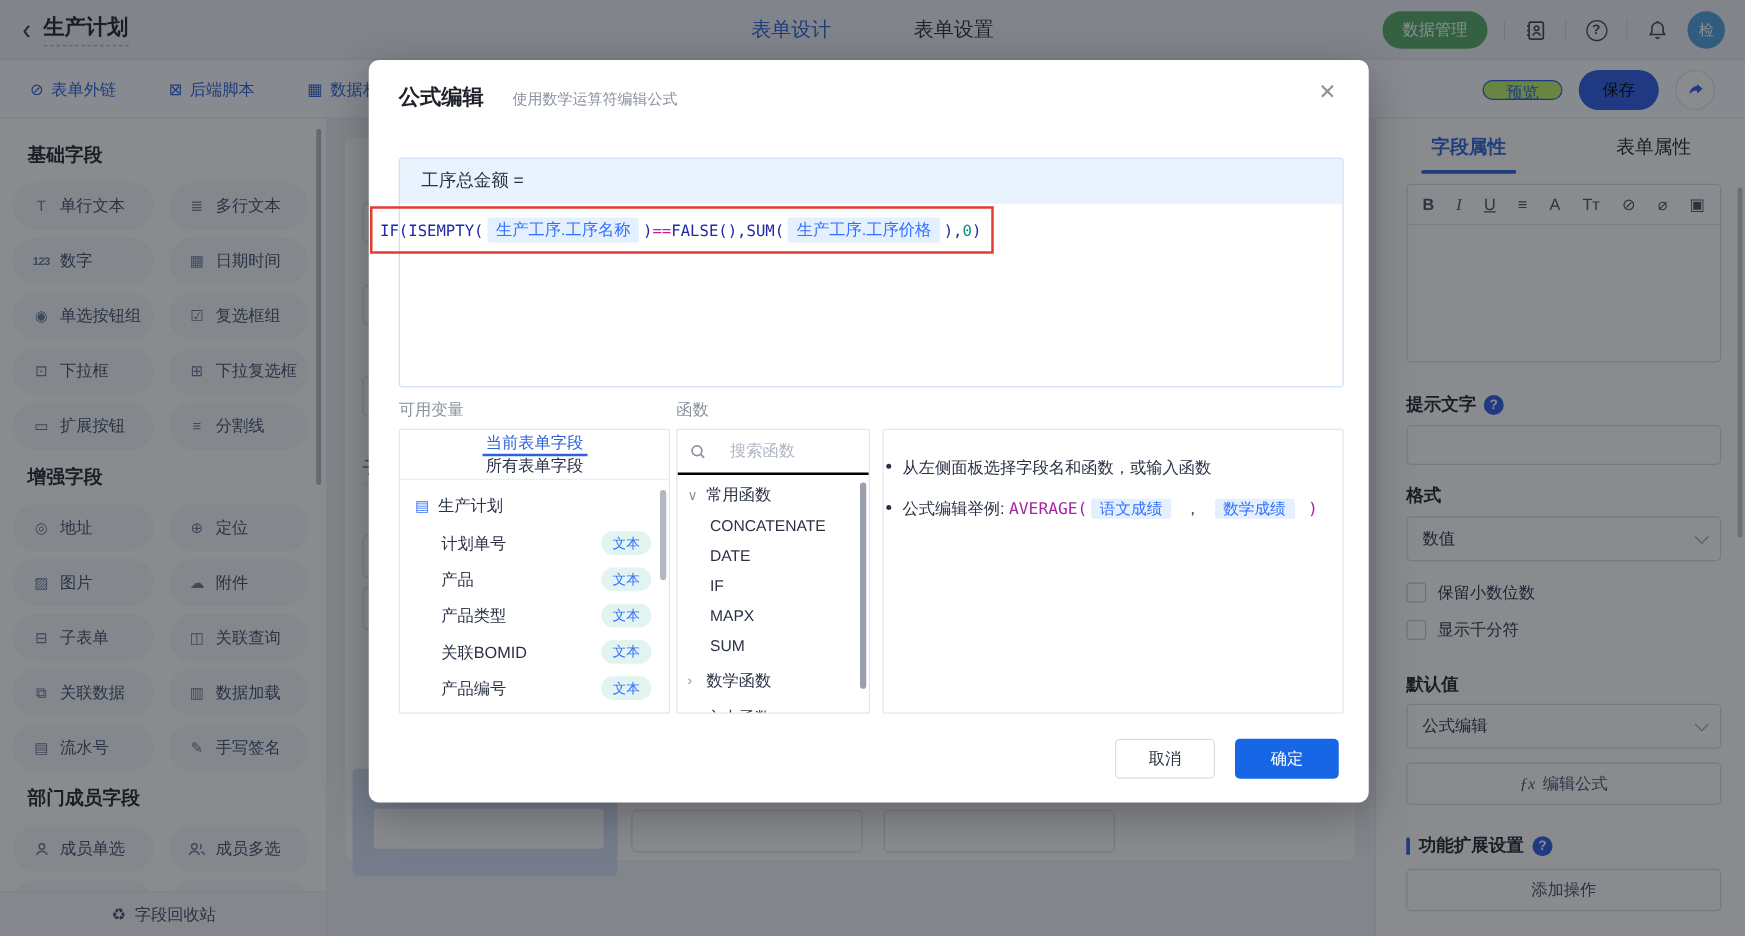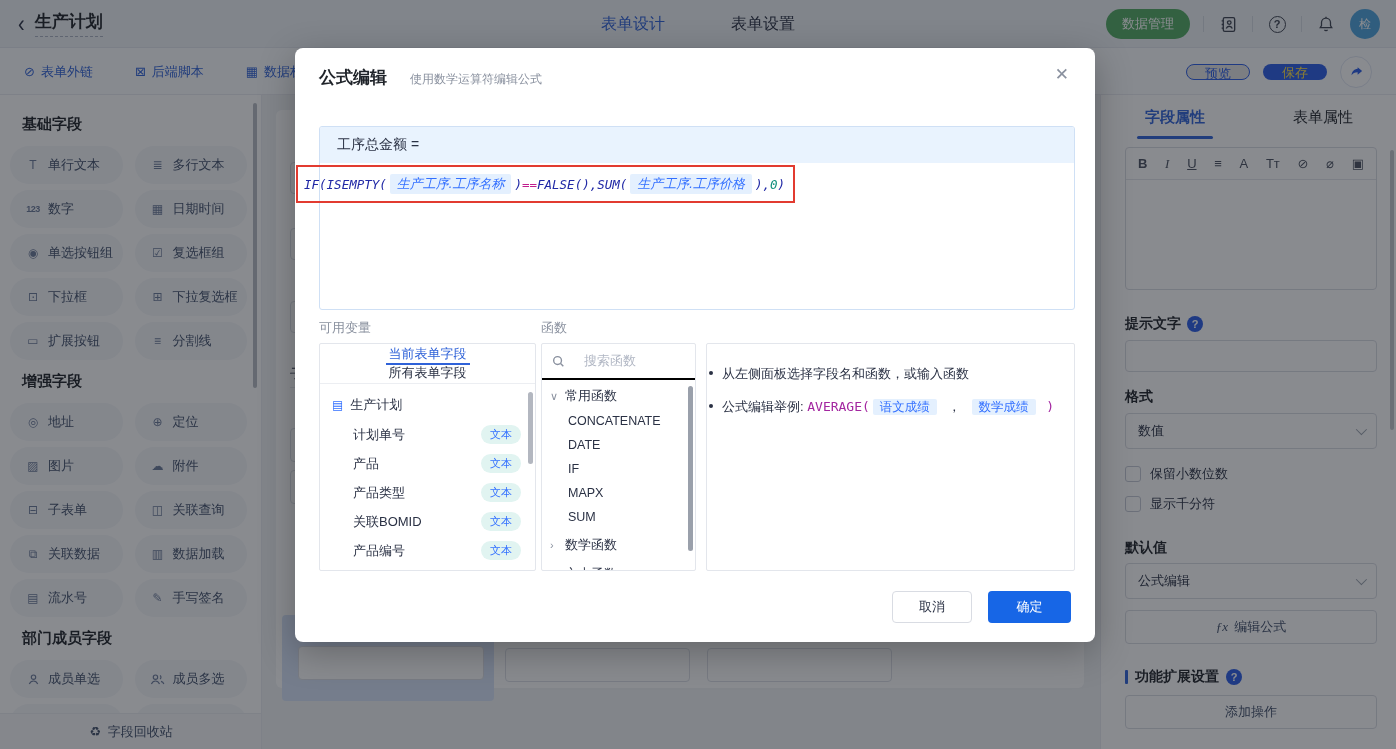--- a/index.html
+++ b/index.html
@@ -21,22 +21,22 @@
   .hicon { width:22px; height:22px; display:flex; align-items:center; justify-content:center; cursor:pointer; color:#3c4250; }
   .help-circ { width:17px; height:17px; border:1.5px solid #3c4250; border-radius:50%; font-size:11px; font-weight:700; display:flex; align-items:center; justify-content:center; color:#3c4250; }
   #avatar { width:30px; height:30px; border-radius:50%; background:#4da3dd; color:#fff; font-size:12px; display:flex; align-items:center; justify-content:center; cursor:pointer; }
 
   
   #subbar { position:absolute; left:0; top:48px; width:1396px; height:47px; background:#fbfcfe; border-bottom:1px solid #e8ebf1; }
   #quick-links { position:absolute; left:24px; top:0; height:47px; display:flex; align-items:center; gap:42px; }
   .qlink { display:flex; align-items:center; gap:6px; color:#2f62d8; cursor:pointer; font-size:13px; }
   .qlink .icn { font-size:13px; }
   .sb-right { position:absolute; right:24px; top:0; height:47px; display:flex; align-items:center; gap:13px; }
-  .btn-outline { height:16px; width:64px; border:1px solid #2a5ce6; background:#e5e5e5; color:#2a5ce6; border-radius:17px; font-size:13px; cursor:pointer;text-decoration:underline; }
-  .btn-primary { height:16px; width:64px; border:none; background:#2a5ce6; color:#fde047; border-radius:17px; font-size:13px; cursor:pointer; }
+  .btn-outline { height:16px; width:64px; border:1px solid #2a5ce6; background:#bef264; color:#2a5ce6; border-radius:17px; font-size:13px; cursor:pointer;text-decoration:underline; }
+  .btn-primary { height:32px; width:64px; border:none; background:#2a5ce6; color:#000000; border-radius:17px; font-size:13px; cursor:pointer; }
   #share-btn { width:32px; height:32px; border-radius:50%; border:1px solid #dfe5f2; background:#fff; display:flex; align-items:center; justify-content:center; cursor:pointer; }
 
   
   #field-panel { position:absolute; left:0; top:95px; width:262px; height:654px; background:#fff; border-right:1px solid #e8eaf0; overflow:hidden; }
   #field-sections { padding:10px 14px 0 10px; }
   .fsec-title { font-size:15px; font-weight:700; margin:10px 0 12px 12px; }
   .fgrid { display:grid; grid-template-columns:1fr 1fr; gap:6px 12px; margin-bottom:12px; }
   .pill { height:38px; background:#f4f6f9; border-radius:19px; display:flex; align-items:center; gap:7px; padding:0 0 0 15px; font-size:13px; color:#42506b; cursor:pointer; white-space:nowrap; }
   .pill .icn { color:#6b7a99; font-size:12px; width:16px; text-align:center; display:inline-flex; justify-content:center; }
   .pill.num-ic .icn { font-size:9px; font-weight:700; letter-spacing:-0.5px; }
@@ -77,21 +77,21 @@
   .rthumb { position:absolute; right:2px; top:55px; width:4px; height:280px; background:#c2c6cd; border-radius:2px; }
 
   
   #overlay { position:absolute; inset:0; background:rgba(20,24,31,0.5); z-index:50; }
   #modal { position:absolute; left:295px; top:48px; width:800px; height:594px; background:#fff; border-radius:8px; box-shadow:0 10px 36px rgba(0,0,0,.28); z-index:60; }
   #modal-title { position:absolute; left:24px; top:18px; font-size:17px; font-weight:700; }
   #modal-sub { position:absolute; left:115px; top:23px; font-size:12px; color:#8a919f; }
   #modal-close { position:absolute; right:26px; top:16px; font-size:17px; color:#8a919f; cursor:pointer; }
   #editor-box { position:absolute; left:24px; top:78px; width:756px; height:184px; border:1px solid #cfe0f5; border-radius:3px; overflow:hidden; }
   #editor-head { height:36px; background:#e9f3fe; display:flex; align-items:center; padding:0 17px; font-size:14px; color:#2a3144; }
-  #formula-line { position:absolute; left:1px; top:117px; width:499px; height:38px; border:2px solid #e23b30; display:flex; align-items:center; padding:0 6px; cursor:text;font-style:italic; }
+  #formula-line { position:absolute; left:1px; top:117px; width:499px; height:38px; border:2px solid #e23b30; display:flex; align-items:center; padding:0 6px; cursor:text; }
   #formula-line, .ex-tokens { font-family:"DejaVu Sans Mono",monospace; font-size:12.5px; white-space:nowrap; }
   .tk-code { color:#2129a6; } .tk-op { color:#c21e8e; } .tk-num { color:#0e8f7e; }
   .tk-chip { background:#e4f0fe; color:#3370ff; font-family:"Liberation Sans",sans-serif; font-size:13px; padding:1px 7px; border-radius:2px; margin:0 3px; }
   .pane-label { position:absolute; top:271px; font-size:13px; color:#8a919f; }
   .pane { position:absolute; top:295px; height:228px; border:1px solid #e3e6ec; border-radius:2px; background:#fff; overflow:hidden; }
   #var-pane { left:24px; width:217px; }
   #var-tabs { height:40px; border-bottom:1px solid #eceef2; display:flex;flex-direction:column; }
   .vtab { flex:1; display:flex; align-items:center; justify-content:center; font-size:13px; cursor:pointer; position:relative; color:#2a3144; }
   .vtab.active { color:#2f62d8; }
   .vtab.active::after { content:""; position:absolute; left:50%; transform:translateX(-50%); bottom:-1px; width:84px; height:2px; background:#2f62d8; }

